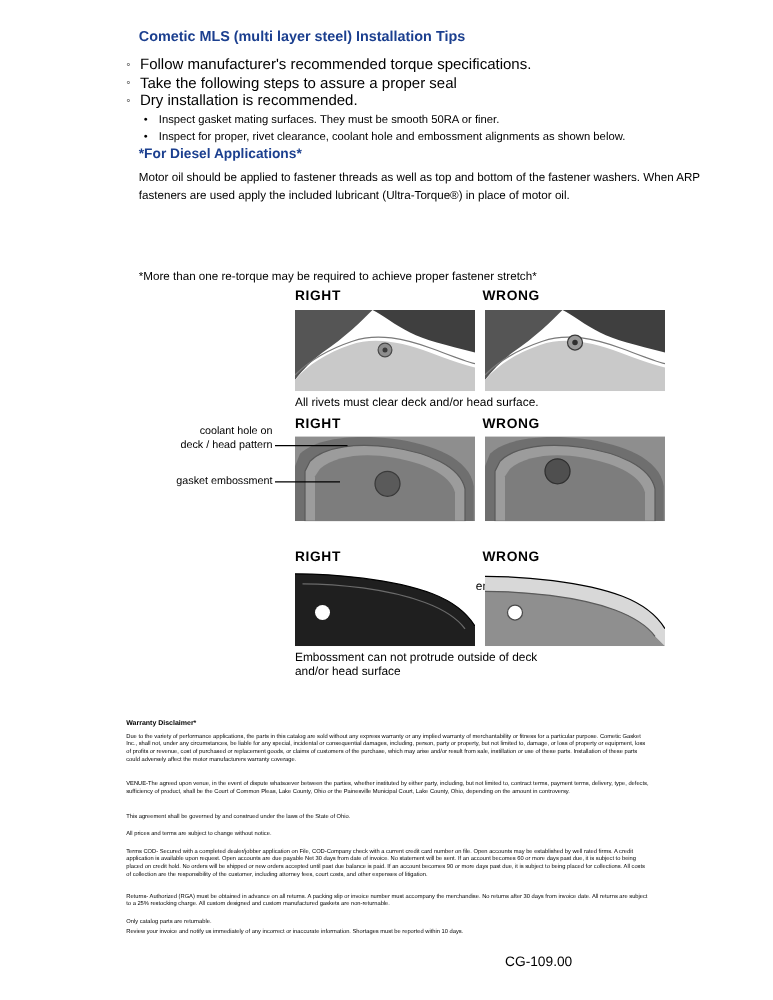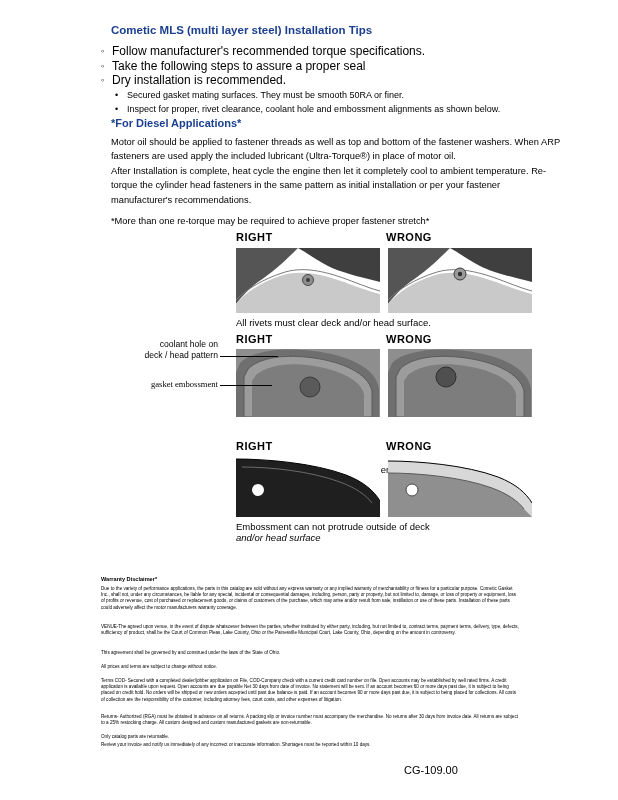--- a/index.html
+++ b/index.html
@@ -61,27 +61,26 @@
 <body>
 
 <div class="page">
 
   <div class="title">Cometic MLS (multi layer steel) Installation Tips</div>
 
   <div class="bullets">
     <div class="b1">Follow manufacturer's recommended torque specifications.</div>
     <div class="b1">Take the following steps to assure a proper seal</div>
     <div class="b1">Dry installation is recommended.</div>
-    <div class="b2">Secured gasket mating surfaces.  They must be smooth 50RA or finer.</div>
+    <div class="b2">Inspect gasket mating surfaces.  They must be smooth 50RA or finer.</div>
     <div class="b2">Inspect for proper, rivet clearance, coolant hole and embossment alignments as shown below.</div>
   </div>
 
   <div class="diesel-head">*For Diesel Applications*</div>
   <div class="para p1">Motor oil should be applied to fastener threads as well as top and bottom of the fastener washers. When ARP fasteners are used apply the included lubricant (Ultra-Torque®) in place of motor oil.</div>
-  <div class="para p2">After Installation is complete, heat cycle the engine then let it completely cool to ambient temperature. Re-torque the cylinder head fasteners in the same pattern as initial installation or per your fastener manufacturer's recommendations.</div>
   <div class="para p3">*More than one re-torque may be required to achieve proper fastener stretch*</div>
 
   <div class="figlabel" style="left:236px;top:231px;width:120px;">RIGHT</div>
   <div class="figlabel" style="left:386px;top:231px;width:120px;">WRONG</div>
 
   <div class="panel" style="left:236px;top:248px;width:144px;height:65px;">
     <svg width="144" height="65" viewBox="0 0 144 65">
       <rect x="0" y="0" width="144" height="65" fill="#ffffff"></rect>
       <path d="M0,0 L144,0 L144,34 C120,28 104,24 92,18 C80,12 70,4 62,0 Z" fill="#3f3f3f"></path>
       <path d="M0,0 L62,0 C54,8 40,22 22,34 C14,40 6,48 0,56 Z" fill="#555555"></path>
@@ -125,21 +124,21 @@
       <path d="M4,14 C16,2 46,-2 78,2 C110,6 140,18 143,40 L143,68 L0,68 L0,24 Z" fill="#6f6f6f"></path>
       <path d="M12,20 C24,8 50,5 78,9 C106,13 132,24 136,42 L136,68 L8,68 L8,28 Z" fill="#9c9c9c" stroke="#5a5a5a" stroke-width="1"></path>
       <path d="M20,26 C32,16 54,13 78,17 C102,21 124,30 128,45 L128,68 L16,68 L16,32 Z" fill="#7d7d7d"></path>
       <circle cx="58" cy="28" r="10" fill="#4f4f4f" stroke="#2f2f2f" stroke-width="1"></circle>
     </svg>
   </div>
 
   <div class="annot" style="left:110px;top:339px;width:108px;">coolant hole on</div>
   <div class="annot" style="left:100px;top:350px;width:118px;">deck / head pattern</div>
   <div class="leader" style="left:220px;top:356px;width:58px;"></div>
-  <div class="annot" style="left:90px;top:379px;width:128px;font-family:Liberation Serif, serif;">gasket embossment</div>
+  <div class="annot" style="left:90px;top:379px;width:128px;">gasket embossment</div>
   <div class="leader" style="left:220px;top:385px;width:52px;"></div>
 
   <div class="caption" style="left:236px;top:421px;margin-top:43px;">All holes must be contained by an embossment.</div>
 
   <div class="figlabel" style="left:236px;top:440px;width:120px;">RIGHT</div>
   <div class="figlabel" style="left:386px;top:440px;width:120px;">WRONG</div>
 
   <div class="panel" style="left:236px;top:457px;width:144px;height:60px;">
     <svg width="144" height="60" viewBox="0 0 144 60">
       <rect x="0" y="0" width="144" height="60" fill="#ffffff"></rect>
@@ -155,21 +154,21 @@
       <rect x="0" y="0" width="144" height="60" fill="#ffffff"></rect>
       <path d="M0,4 C30,4 78,8 110,20 C128,27 138,36 144,46 L144,60 L0,60 Z" fill="#d8d8d8"></path>
       <path d="M0,4 C30,4 78,8 110,20 C128,27 138,36 144,46" fill="none" stroke="#000" stroke-width="1"></path>
       <path d="M0,16 C30,16 74,20 104,31 C120,37 130,44 136,52 L144,60 L0,60 Z" fill="#8f8f8f"></path>
       <path d="M0,16 C30,16 74,20 104,31 C120,37 130,44 136,52" fill="none" stroke="#5a5a5a" stroke-width="1"></path>
       <circle cx="24" cy="33" r="6" fill="#ffffff" stroke="#4a4a4a" stroke-width="1"></circle>
     </svg>
   </div>
 
   <div class="caption" style="left:236px;top:521px;">Embossment can not protrude outside of deck</div>
-  <div class="caption" style="left:236px;top:532px;font-style:italic;">and/or head surface</div>
+  <div class="caption" style="left:236px;top:532px;">and/or head surface</div>
 
   <div class="footer-title">Warranty Disclaimer*</div>
   <div class="legal" style="top:586px;">Due to the variety of performance applications, the parts in this catalog are sold without any express warranty or any implied warranty of merchantability or fitness for a particular purpose.  Cometic Gasket Inc., shall not, under any circumstances, be liable for any special, incidental or consequential damages, including, person, party or property, but not limited to, damage, or loss of property or equipment, loss of profits or revenue, cost of purchased or replacement goods, or claims of customers of the purchase, which may arise and/or result from sale, instillation or use of these parts.  Installation of these parts could adversely affect the motor manufacturers warranty coverage.</div>
   <div class="legal" style="top:624px;">VENUE-The agreed upon venue, in the event of dispute whatsoever between the parties, whether instituted by either party, including, but not limited to, contract terms, payment terms, delivery, type, defects, sufficiency of product, shall be the Court of Common Pleas, Lake County, Ohio or the Painesville Municipal Court, Lake County, Ohio, depending on the amount in controversy.</div>
   <div class="legal" style="top:650px;">This agreement shall be governed by and construed under the laws of the State of Ohio.</div>
   <div class="legal" style="top:664px;">All prices and terms are subject to change without notice.</div>
   <div class="legal" style="top:678px;">Terms COD- Secured with a completed dealer/jobber application on File, COD-Company check with a current credit card number on file.  Open accounts may be established by well rated firms.  A credit application is available upon request.  Open accounts are due payable Net 30 days from date of invoice.  No statement will be sent.  If an account becomes 60 or more days past due, it is subject to being placed on credit hold.  No orders will be shipped or new orders accepted until past due balance is paid.  If an account becomes 90 or more days past due, it is subject to being placed for collections.  All costs of collection are the responsibility of the customer, including attorney fees, court costs, and other expenses of litigation.</div>
   <div class="legal" style="top:714px;">Returns- Authorized (RGA) must be obtained in advance on all returns.  A packing slip or invoice number must accompany the merchandise.  No returns after 30 days from invoice date.  All returns are subject to a 25% restocking charge.  All custom designed and custom manufactured gaskets are non-returnable.</div>
   <div class="legal" style="top:734px;">Only catalog parts are returnable.</div>
   <div class="legal" style="top:742px;">Review your invoice and notify us immediately of any incorrect or inaccurate information.  Shortages must be reported within 10 days.</div>

